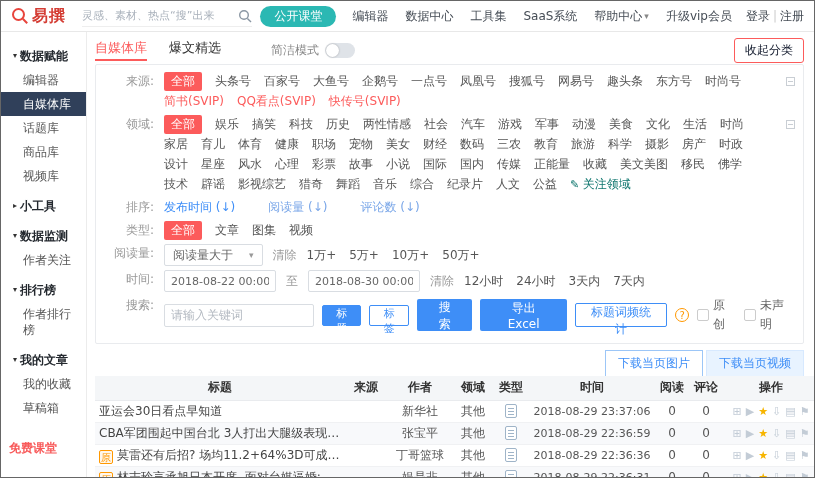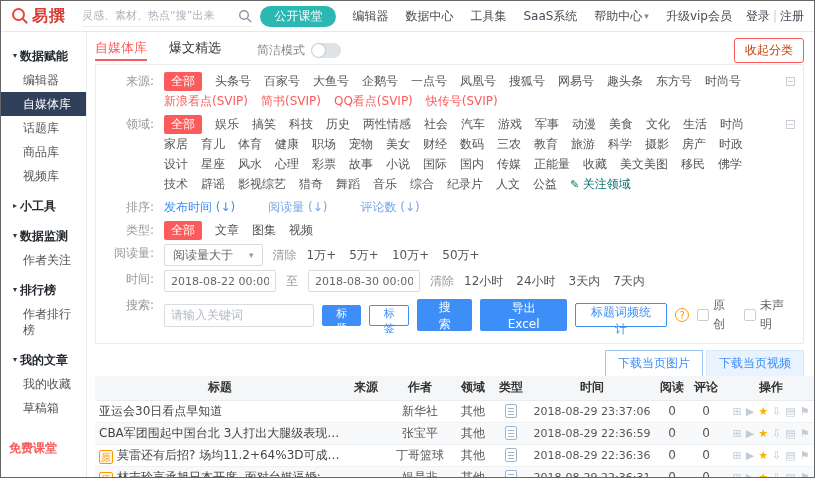--- a/index.html
+++ b/index.html
@@ -33,21 +33,21 @@
 
   .content { flex: 1; padding: 4px 10px 0 8px; overflow: hidden; }
 
   
   .tabs-row { display: flex; align-items: center; height: 28px; }
   .tab { margin-right: 22px; font-size: 13px; color: #333; cursor: pointer; padding-bottom: 2px; }
   .tab.active { color: #fc5b5b; border-bottom: 2px solid #fc5b5b; }
   .mode { display: flex; align-items: center; gap: 6px; color: #888; margin-left: 14px; }
   .toggle { width: 30px; height: 15px; border-radius: 8px; background: #dfe3e8; position: relative; cursor: pointer; display: inline-block; }
   .knob { position: absolute; left: 1px; top: 1px; width: 13px; height: 13px; border-radius: 50%; background: #fff; box-shadow: 0 0 2px rgba(0,0,0,.3); }
-  .collapse-btn { margin-left: auto; color: #c2410c; border: 1px solid #fc5b5b; border-radius: 3px; padding: 3px 10px; background: #fff; font-size: 12px; cursor: pointer; font-family: inherit; }
+  .collapse-btn { margin-left: auto; color: #0f172a; border: 1px solid #fc5b5b; border-radius: 3px; padding: 3px 10px; background: #fff; font-size: 12px; cursor: pointer; font-family: inherit; }
 
   
   .filter-card { border: 1px solid #e9ebee; border-radius: 2px; padding: 5px 8px 7px; }
   .frow { display: flex; align-items: flex-start; padding: 2px 0; line-height: 19px; }
   .flabel { width: 50px; text-align: right; color: #999; flex: none; margin-right: 10px; }
   .fchips { flex: 1; display: flex; flex-wrap: wrap; column-gap: 13px; row-gap: 1px; align-items: center; }
   .chip { color: #555; cursor: pointer; white-space: nowrap; }
   .chip-active { background: #fc5b5b; color: #fff; border-radius: 2px; padding: 0 7px; }
   .chip-svip { color: #fc5b5b; }
   .chip-follow { color: #0f766e; }
@@ -232,21 +232,21 @@
         </div>
       </aside>
 
     <main class="content">
 
       <div class="tabs-row">
         <span style="display:flex">
 
             <span class="tab active" style="margin-right:22px">自媒体库</span>
 
-            <span class="tab" style="margin-right:22px">爆文精选</span>
+            <span class="tab" style="margin-right:36px">爆文精选</span>
           </span>
         <span class="mode">
           <span>简洁模式</span>
           <span class="toggle">
               <span class="knob"></span>
             </span>
         </span>
         <button class="collapse-btn">收起分类</button>
       </div>
 
@@ -261,21 +261,20 @@
               <span class="chip">百家号</span>
               <span class="chip">大鱼号</span>
               <span class="chip">企鹅号</span>
               <span class="chip">一点号</span>
               <span class="chip">凤凰号</span>
               <span class="chip">搜狐号</span>
               <span class="chip">网易号</span>
               <span class="chip">趣头条</span>
               <span class="chip">东方号</span>
               <span class="chip">时尚号</span>
-              <span class="chip chip-svip">新浪看点(SVIP)</span>
               <span class="chip chip-svip">简书(SVIP)</span>
               <span class="chip chip-svip">QQ看点(SVIP)</span>
               <span class="chip chip-svip">快传号(SVIP)</span>
             </div>
           <span class="row-fold"></span>
         </div>
 
         <div class="frow">
           <span class="flabel">领域:</span>
           <div class="fchips">

